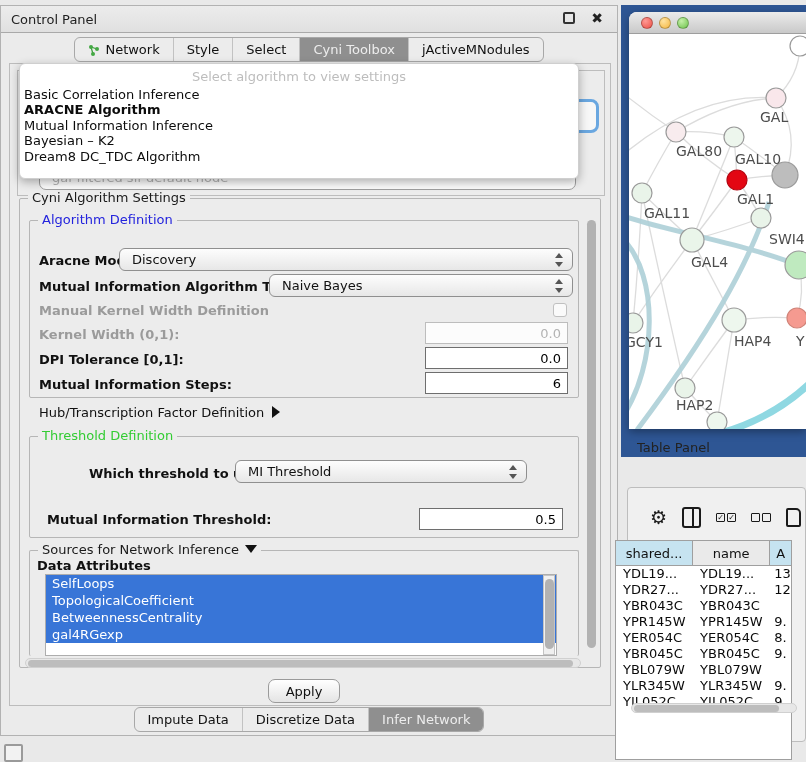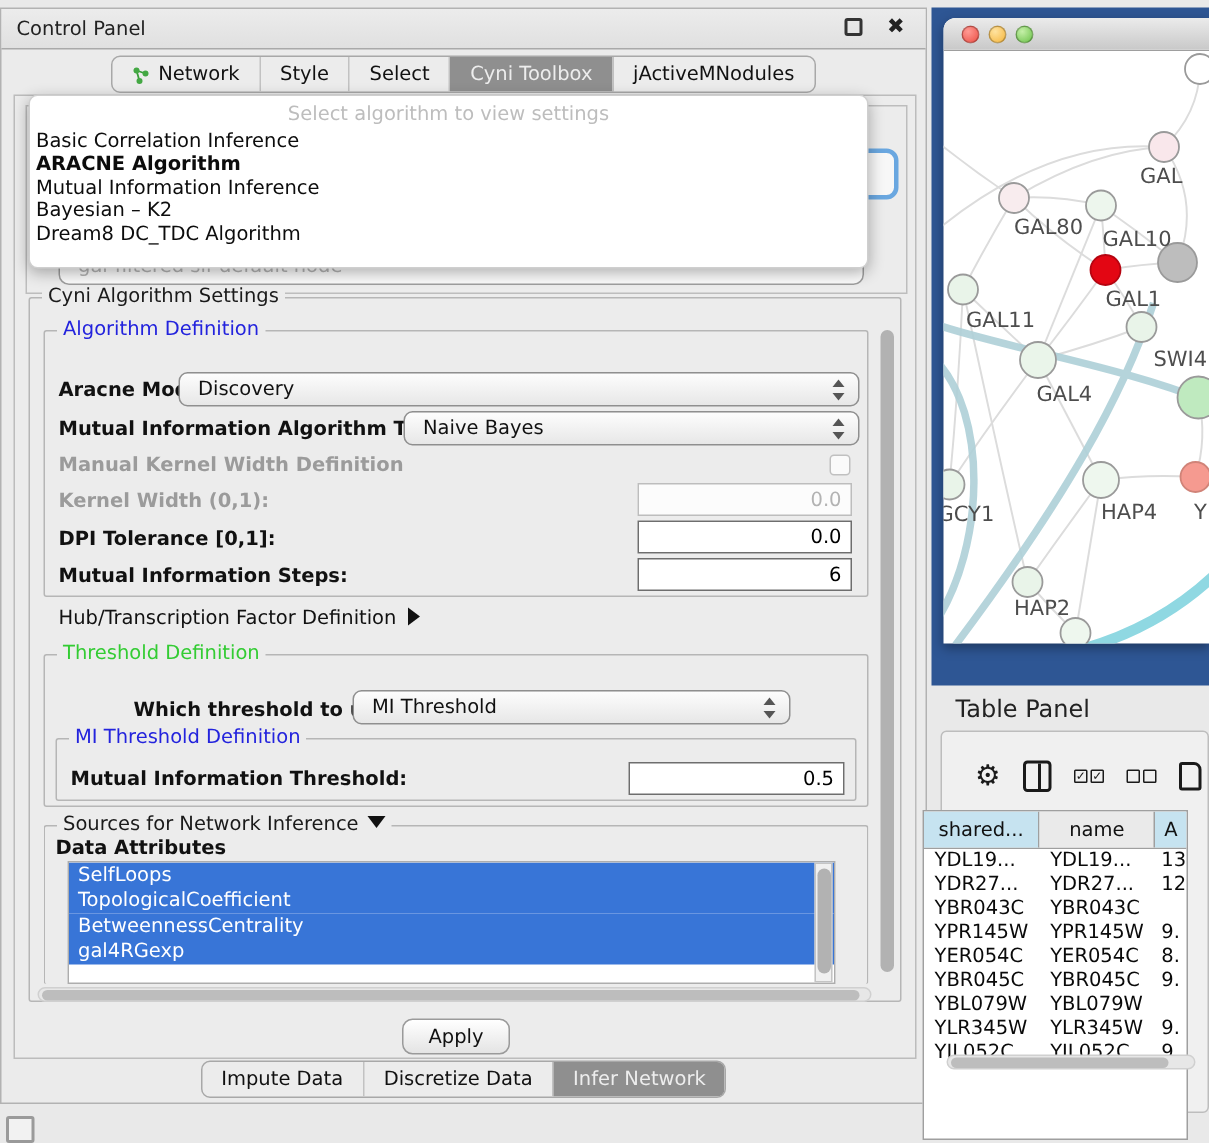--- a/index.html
+++ b/index.html
@@ -76,21 +76,21 @@
   .desktop { position:absolute; left:621px; top:5px; width:185px; height:452px; background:#2e5694; }
   .netwin { position:absolute; left:629px; top:12px; width:177px; height:417px; background:#fff; border-radius:8px 0 0 0; box-shadow:0 3px 8px rgba(0,0,0,.35); }
   .netwin-tb { height:22px; background:linear-gradient(#ebebeb,#c9c9c9); border-bottom:1px solid #9e9e9e; border-radius:8px 0 0 0; position:relative; }
   .light { position:absolute; top:5px; width:12px; height:12px; border-radius:50%; border:1px solid rgba(0,0,0,.25); }
   .light.red { left:12px; background:radial-gradient(circle at 35% 30%, #ff9a94, #ec5046); }
   .light.yellow { left:30px; background:radial-gradient(circle at 35% 30%, #ffe3a0, #f5b63e); }
   .light.green { left:48px; background:radial-gradient(circle at 35% 30%, #c5f0a8, #6cc24a); }
   .netsvg { position:absolute; left:0; top:22px; }
 
   
-  .tp-title { position:absolute; left:637px; top:463px; font-size:16px; color:#222; }
+  .tp-title { position:absolute; left:637px; top:440px; font-size:13px; color:#222; }
   .tp { position:absolute; left:627px; top:487px; width:179px; height:255px; background:#f0f0f0; border:1px solid #bdbdbd; border-radius:4px; }
   .tp-toolbar { position:absolute; left:629px; top:497px; width:175px; height:40px; display:flex; align-items:center; gap:15px; padding-left:21px; overflow:hidden; }
   .gear { font-size:19px; color:#1a1a1a; line-height:20px; }
   .cols-ic { width:19px; height:21px; border:2px solid #1a1a1a; border-radius:3px; position:relative; }
   .cols-ic:before { content:""; position:absolute; left:50%; top:0; bottom:0; width:2px; background:#1a1a1a; }
   .ckpair { display:flex; gap:2px; }
   .ck { width:9px; height:9px; border:1.5px solid #1a1a1a; border-radius:1px; font-size:8px; line-height:8px; text-align:center; color:#1a1a1a; }
   .doc-ic { width:15px; height:19px; border:2px solid #1a1a1a; border-radius:2px 5px 2px 2px; }
   .tbl { position:absolute; left:615px; top:540px; width:177px; height:220px; background:#fff; border:1px solid #9f9f9f; overflow:hidden; font-size:13px; }
   .tbl-head { display:flex; height:25px; border-bottom:1px solid #9f9f9f; }
@@ -188,23 +188,20 @@
       <span>Hub/Transcription Factor Definition</span><span class="arrow-right"></span>
     </div>
 
     <div class="tb" style="left:28px; top:430px; width:550px; height:102px;">
       <span class="tb-title green">Threshold Definition</span>
     </div>
     <div class="lbl" style="left:88px; top:460px;">Which threshold to use:</div>
     <div class="combo" style="left:234px; top:454px; width:292px;">
       <span>MI Threshold</span>
       <span class="spin"></span>
-    </div>
-    <div class="tb" style="left:36px; top:486px; width:534px; height:42px; background:#ececec;">
-      <span class="tb-title blue">MI Threshold Definition</span>
     </div>
     <div class="lbl" style="left:46px; top:506px;">Mutual Information Threshold:</div>
     <div class="field" style="left:418px; top:502px; width:144px;">0.5</div>
 
     <div class="tb" style="left:28px; top:544px; width:550px; height:106px; border-bottom:none;">
       <span class="tb-title"><span>Sources for Network Inference</span><span class="arrow-down"></span></span>
     </div>
     <div class="lbl" style="left:36px; top:552px;">Data Attributes</div>
     <div class="attr-list">
       <div class="attr-item">SelfLoops</div>

